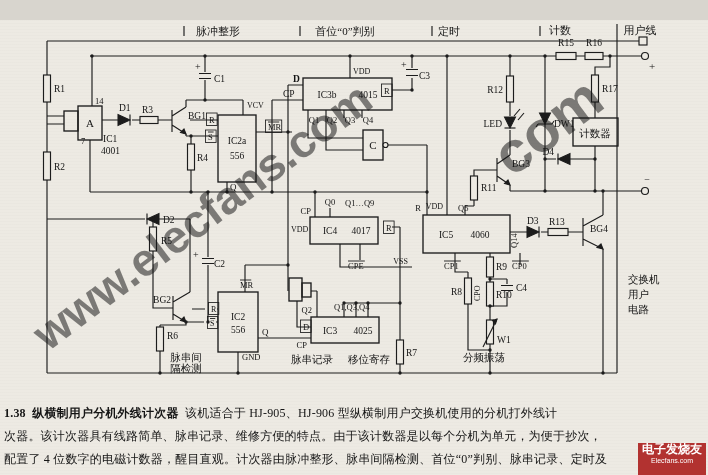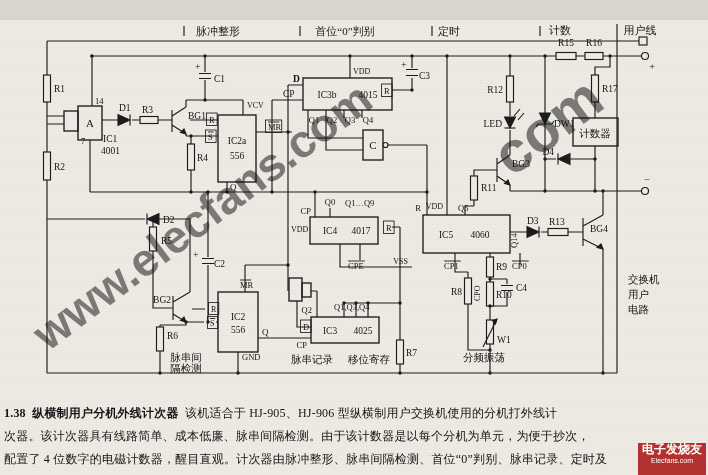--- a/index.html
+++ b/index.html
@@ -351,21 +351,21 @@
 
   <g>
     <text class="wm" font-size="46" fill="#e04040" transform="translate(48,332) rotate(-37)">www.elecfans.com</text>
     <text class="wm" font-size="58" fill="#e04040" opacity="0.45" transform="translate(512,158) rotate(-37)">com</text>
   </g>
 </svg>
 
 
 <div id="caption">
   <span class="bold">1.38</span>&nbsp;&nbsp;<span class="bold">纵横制用户分机外线计次器</span>&nbsp;&nbsp;<span>该机适合于 HJ-905、HJ-906 型纵横制用户交换机使用的分机打外线计</span><br>
-  <span>次器。该计次器具有线路简单、成本低廉、脉串间隔检测。由于该计数器是以每个分机为单元，为便于抄次，</span><br>
+  <span>次器。该计次器具有线路简单、脉串记录、维修方便的特点。由于该计数器是以每个分机为单元，为便于抄次，</span><br>
   <span>配置了 4 位数字的电磁计数器，醒目直观。计次器由脉冲整形、脉串间隔检测、首位“0”判别、脉串记录、定时及</span><br>
 </div>
 
 
 <div id="logo">
   <div class="l1">电子发烧友</div>
   <div class="l2">Elecfans.com</div>
 </div>
 
 </div>

